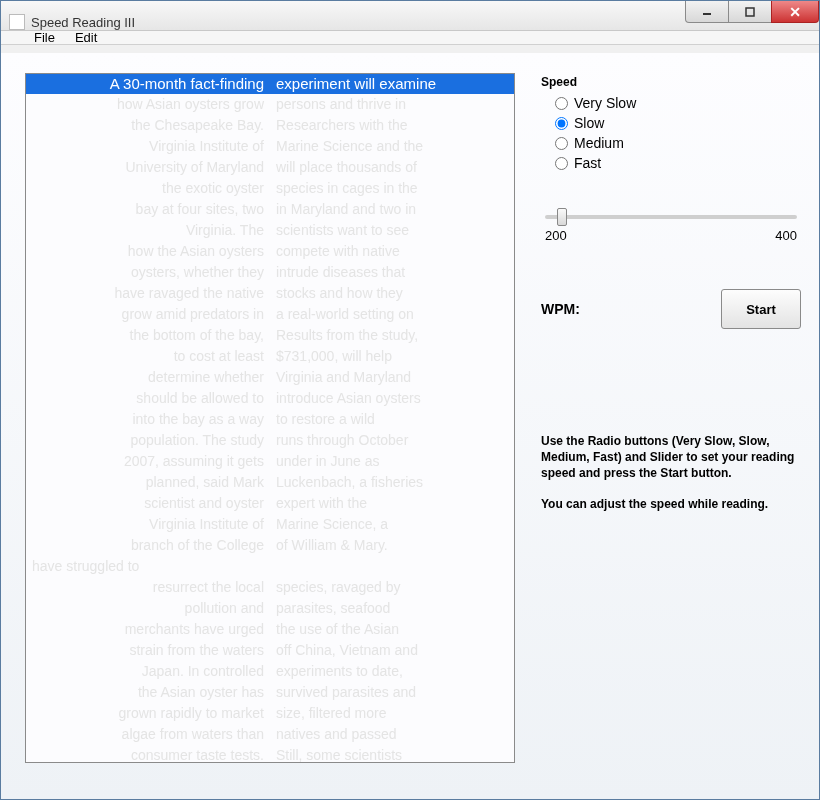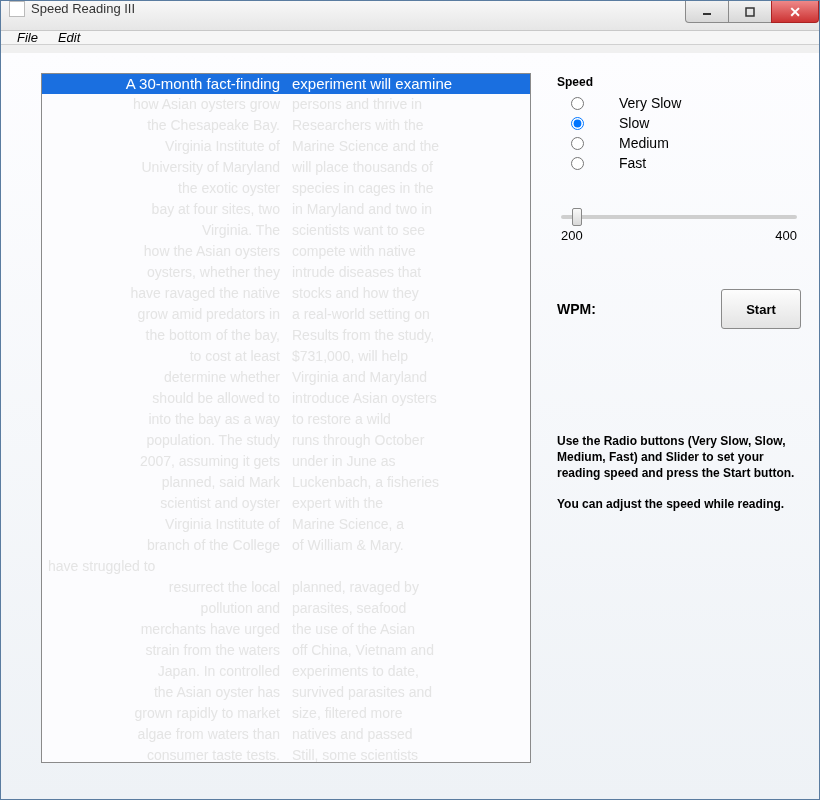--- a/index.html
+++ b/index.html
@@ -16,21 +16,21 @@
     left: 0; top: 0; width: 820px; height: 800px;
     background: #f0f0f0;
     border: 1px solid #5a7ca0;
     box-shadow: 0 0 6px rgba(0,0,0,0.3);
   }
   .titlebar {
     height: 30px;
     background: linear-gradient(#f8f8f8,#e6e6e6);
     border-bottom: 1px solid #c8c8c8;
     display: flex;
-    align-items: flex-start;
+    align-items: flex-end;
     padding-left: 8px;
   }
   .titlebar .app-icon {
     width: 16px; height: 16px;
     background: #fff;
     border: 1px solid #bbb;
     margin-right: 6px;
   }
   .titlebar .title-text {
     flex: 1;
@@ -63,43 +63,41 @@
     width: 48px;
     font-weight: bold;
     font-size: 14px;
   }
   .menubar {
     height: 14px;
     background: #f6f6f6;
     border-bottom: 1px solid #d0d0d0;
     display: flex;
     align-items: center;
-    padding-left: 6px;
+    padding-left: 23px;
     font-size: 13px;
-    font-style: italic;
   }
   .menubar .menu-item {
     padding: 2px 10px;
     cursor: default;
   }
   .client {
     position: absolute;
     left: 0; right: 0; top: 52px; bottom: 0;
     background: linear-gradient(#fdfdff,#eef2f6);
     padding: 20px 18px 18px 24px;
     display: flex;
   }
   .reading-pane {
     width: 490px;
     height: 690px;
     background: #fcfcfe;
     border: 1px solid #8a8a8a;
     position: relative;
     overflow: hidden;
-    margin-left: 16px;
   }
   .highlight-line {
     background: #1a6fe0;
     color: #fff;
     display: flex;
     height: 20px;
     line-height: 20px;
     font-size: 15px;
   }
   .col-left, .col-right {
@@ -128,21 +126,20 @@
     font-weight: bold;
     font-size: 12px;
     margin-top: 2px;
     margin-bottom: 6px;
   }
   .radio-row {
     display: flex;
     align-items: center;
     margin: 4px 0 4px 14px;
     font-size: 14px;
-    gap: 29px;
   }
   .radio-row input { margin-right: 6px; }
   .slider-wrap {
     margin-top: 36px;
     padding: 0 4px 0 4px;
   }
   .slider {
     -webkit-appearance: none;
     width: 100%;
     height: 4px;
@@ -317,21 +314,21 @@
           </div>
           <div class="row">
             <div class="col-left">branch of the College</div>
             <div class="col-right">of William &amp; Mary.</div>
           </div>
           <div class="row">
             <div class="col-right">have struggled to</div>
           </div>
           <div class="row">
             <div class="col-left">resurrect the local</div>
-            <div class="col-right">planned, ravaged by</div>
+            <div class="col-right">species, ravaged by</div>
           </div>
           <div class="row">
             <div class="col-left">pollution and</div>
             <div class="col-right">parasites, seafood</div>
           </div>
           <div class="row">
             <div class="col-left">merchants have urged</div>
             <div class="col-right">the use of the Asian</div>
           </div>
           <div class="row">

